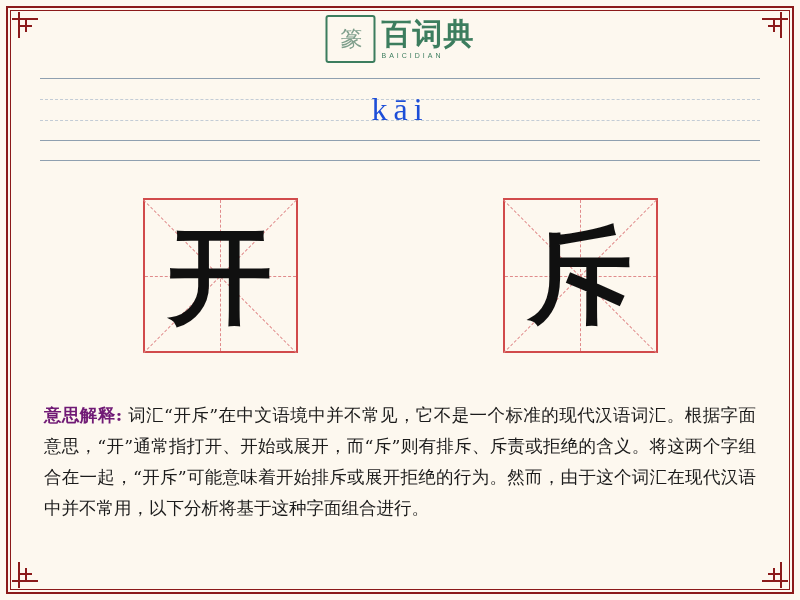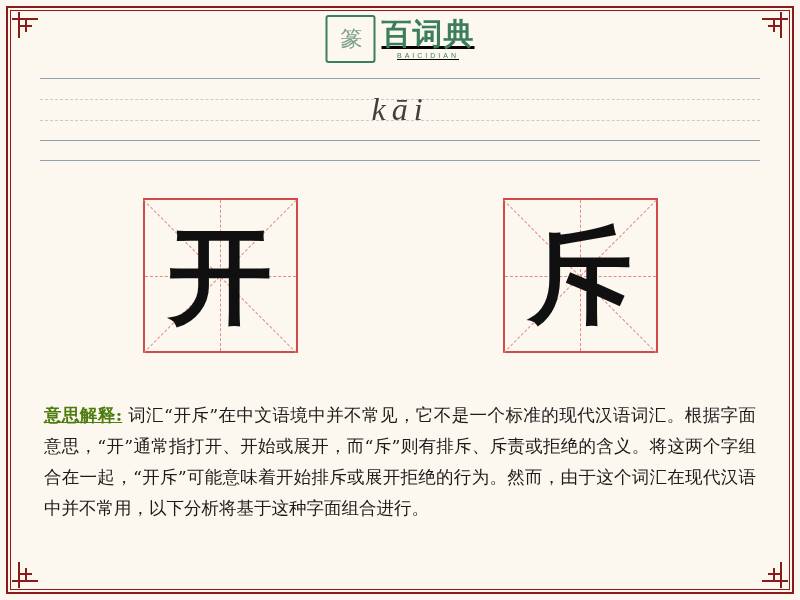--- a/index.html
+++ b/index.html
@@ -87,23 +87,21 @@
     transform: translateY(-50%);
     text-align: center;
     font-size: 22px;
     color: #7f9f8c;
     font-family: "Liberation Serif", serif;
     letter-spacing: -2px;
   }
   .logo-text {
     display: flex;
     flex-direction: column;
-    align-items: center;
     line-height: 1;
-    text-decoration: underline;
   }
   .logo-cn {
     font-size: 30px;
     color: #3c7d5e;
     font-weight: bold;
     letter-spacing: 1px;
     font-family: "DejaVu Sans", sans-serif;
   }
   .logo-en {
     font-size: 7px;
@@ -142,23 +140,22 @@
     height: 62px;
     display: flex;
   }
   .pinyin-cell {
     flex: 1;
     display: flex;
     align-items: center;
     justify-content: center;
     font-family: "Liberation Serif", serif;
     font-size: 32px;
-    color: #404040;
+    color: #1d4ed8;
     letter-spacing: 6px;
-    font-style: italic;
   }
 
   
   .chars-area {
     position: absolute;
     left: 40px;
     top: 198px;
     width: 720px;
     height: 164px;
     display: flex;
@@ -228,22 +225,21 @@
     top: 400px;
     width: 712px;
     font-size: 17.5px;
     line-height: 31px;
     color: #1b1b1b;
     text-align: justify;
     font-family: "DejaVu Serif", serif;
   }
   .explain .label {
     font-weight: bold;
-    color: #4d7c0f;
-    text-decoration: underline;
+    color: #701a75;
   }
 </style>
 </head>
 <body>
 
 <div class="page">
 
   <div class="frame-outer"></div>
   <div class="frame-inner"></div>
 

